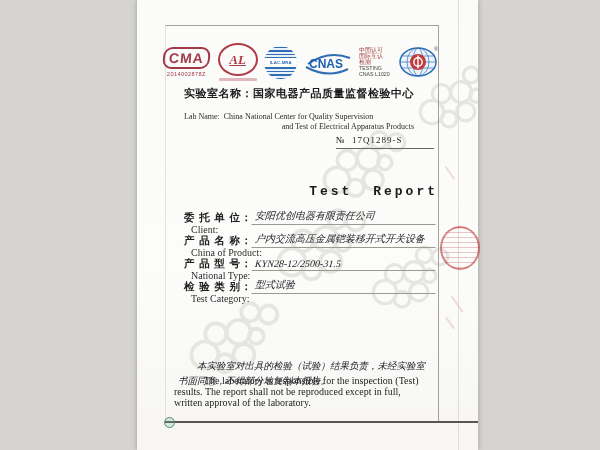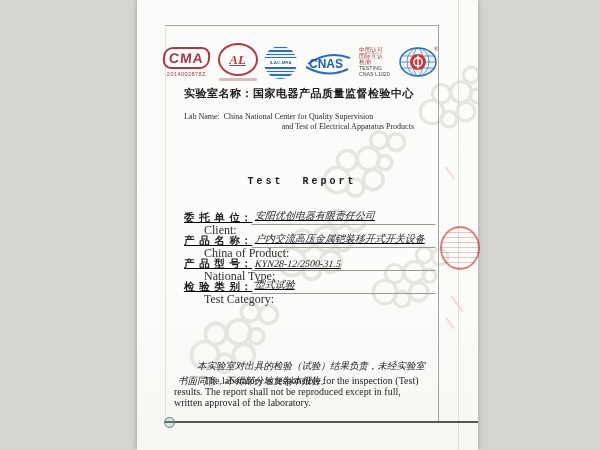--- a/index.html
+++ b/index.html
@@ -36,30 +36,30 @@
   .lab{position:absolute;top:60px;left:18px;color:#1c1c1c;}
   .lab-zh{font-weight:bold;font-size:11px;letter-spacing:.5px;font-family:Liberation Mono, monospace;}
   .lab-en{font-size:8px;line-height:10px;margin-top:11px;color:#2a2a2a;}
   .lab-en2{padding-left:44px;font-size:8px;line-height:10px;color:#2a2a2a;text-align:right;}
   
   .repno{position:absolute;top:109px;left:170px;width:98px;font-size:9px;color:#222;
          border-bottom:1px solid #66655f;padding-bottom:3px;letter-spacing:1px;}
   
   .title-zh{position:absolute;top:127px;left:0;width:100%;text-align:center;
             font-weight:bold;font-size:17px;letter-spacing:4px;color:#151515;font-family:"Liberation Sans",sans-serif;}
-  .title-en{position:absolute;top:150px;left:0;width:100%;text-align:center;
-            font-family:"Liberation Mono",monospace;font-weight:bold;font-size:10px;letter-spacing:3px;word-spacing:10px;color:#1b1b1b;}
+  .title-en{position:absolute;top:158px;left:0;width:100%;text-align:right;
+            font-family:"Liberation Mono",monospace;font-weight:bold;font-size:13px;letter-spacing:3px;word-spacing:10px;color:#1b1b1b;}
   
   .fields{position:absolute;top:186px;left:18px;width:252px;}
   .field{height:23px;}
-  .f-row{display:flex;align-items:flex-end;height:13px;text-decoration:underline;}
+  .f-row{display:flex;align-items:flex-end;height:13px;}
   .f-label{font-weight:bold;font-size:10.5px;letter-spacing:1px;color:#1d1d1d;white-space:nowrap;}
   .f-value{flex:1;border-bottom:1px solid #9b9a92;font-style:italic;font-size:10px;color:#23232b;
            padding:0 0 1px 3px;white-space:nowrap;transform:skewX(-4deg);}
-  .f-sub{font-size:12px;line-height:10px;margin-left:20px;color:#2e2e2e;}
+  .f-sub{font-size:10px;line-height:10px;margin-left:7px;color:#2e2e2e;}
   
   .stmt-zh{position:absolute;top:313px;left:12px;width:248px;font-size:9.5px;line-height:15px;
            text-indent:2em;color:#20202a;font-style:italic;margin-top:20px;}
   .stmt-en{position:absolute;top:349px;left:8px;width:256px;font-size:10px;line-height:11px;
            text-indent:3em;color:#222;}
   
   .bottom-line{position:absolute;left:28px;top:421px;width:313px;height:2px;background:#57564f;}
   .green-ring{position:absolute;left:27px;top:417px;width:9px;height:9px;border:1.5px solid #4e8f7f;
               border-radius:50%;background:rgba(120,170,158,.25);}
   .stamp{position:absolute;left:303px;top:226px;width:36px;height:40px;border:2px solid rgba(186,58,58,.6);
@@ -149,20 +149,23 @@
           </svg>
         </div>
       </div>
 
       <div class="lab">
         <div class="lab-zh">实验室名称：国家电器产品质量监督检验中心</div>
         <div class="lab-en"><span>Lab Name:</span>&nbsp;&nbsp;<span>China National Center for Quality Supervision</span></div>
         <div class="lab-en2">and Test of Electrical Apparatus Products</div>
       </div>
 
+      <div class="repno">
+        <span>№</span>&nbsp;&nbsp;<span>17Q1289-S</span>
+      </div>
 
       <div class="title-en">Test Report</div>
 
       <div class="fields">
         <div class="field">
           <div class="f-row">
             <span class="f-label">委 托 单 位：</span>
             <span class="f-value">安阳优创电器有限责任公司</span>
           </div>
           <div class="f-sub">Client:</div>

